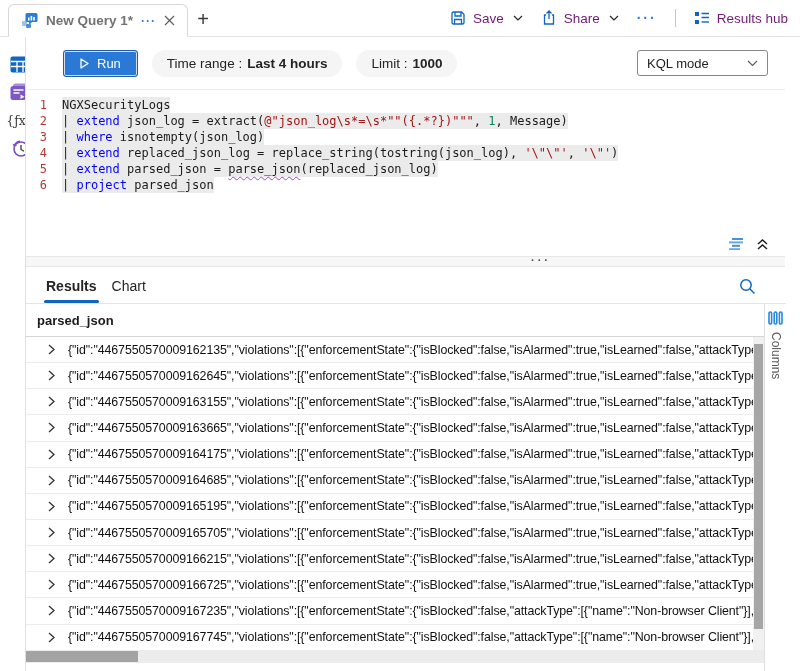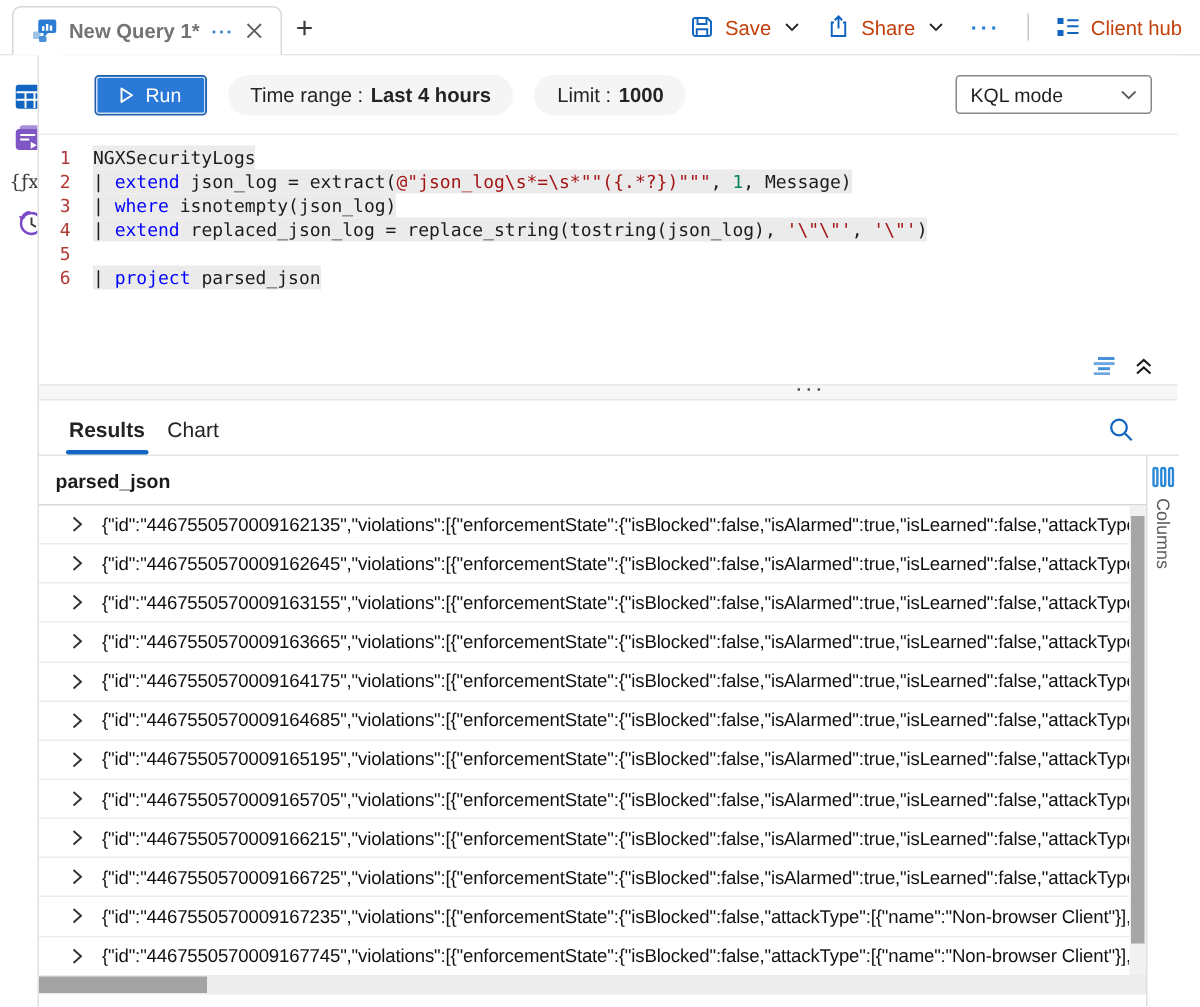--- a/index.html
+++ b/index.html
@@ -15,21 +15,21 @@
     background:#fff; border-bottom:1px solid #e3e3e3; display:flex; align-items:flex-end; }
   .tab { position:relative; margin-left:8px; height:33px; margin-bottom:-1px;
     background:#fff; border:1px solid #d8d8d8; border-bottom:1px solid #fff;
     border-radius:6px 6px 0 0; display:flex; align-items:center; gap:8px; padding:0 12px; }
   .tab-title { font-size:13.5px; font-weight:700; color:#737373; }
   .tab-more { color:#2b7cd3; font-weight:700; font-size:12px; letter-spacing:1px; cursor:pointer; }
   .tab-close { color:#5f5e5c; cursor:pointer; }
   .newtab { width:30px; height:33px; display:flex; align-items:center; justify-content:center;
     font-size:20px; font-weight:300; color:#3b3a39; cursor:pointer; }
   .tab-actions { margin-left:auto; display:flex; align-items:center; height:36px; gap:18px; padding-right:12px; }
-  .action { display:flex; align-items:center; gap:7px; font-size:13.5px; color:#c2410c; cursor:pointer; }
+  .action { display:flex; align-items:center; gap:7px; font-size:13.5px; color:#701a75; cursor:pointer; }
   .action .chev { margin-left:2px; }
   .vdivider { width:1px; height:18px; background:#c8c6c4; }
   .blue-dots { color:#2b7cd3; font-weight:700; font-size:14px; letter-spacing:2px; cursor:pointer; }
 
   
   .sidebar { position:absolute; left:0; top:37px; width:40px; height:634px; background:#fff;
     display:flex; flex-direction:column; align-items:center; padding-top:15px; gap:4px; }
   .side-btn { width:24px; height:24px; display:flex; align-items:center; justify-content:center; cursor:pointer; }
   .fx-glyph { font-size:12.5px; color:#3b3a39; font-family:"DejaVu Serif", serif; white-space:nowrap; }
 
@@ -151,21 +151,21 @@
       <span class="vdivider"></span>
       <div class="action">
         <span>
           <svg width="16" height="14" viewBox="0 0 16 14" fill="none" stroke="#1065c0" stroke-width="1.4">
             <rect x="1" y="1" width="4" height="4" fill="#1065c0" stroke="none"></rect>
             <path d="M7.5 2.5H15M7.5 6.5H15"></path>
             <rect x="1" y="9" width="4" height="4" fill="#1065c0" stroke="none"></rect>
             <path d="M7.5 11H15"></path>
           </svg>
         </span>
-        <span>Client hub</span>
+        <span>Results hub</span>
       </div>
     </div>
   </div>
 
   <div class="sidebar">
     <div class="side-btn">
       <span>
         <svg width="20" height="17" viewBox="0 0 20 17">
           <rect x="0.5" y="0.5" width="19" height="16" rx="2" fill="#1265c1"></rect>
           <path d="M1 5.5h18M7 5.5V16M13 5.5V16M1 10.5h18" stroke="#fff" stroke-width="1.3"></path>
@@ -221,21 +221,21 @@
           </svg>
       </div>
     </div>
 
     <div class="editor">
       <div id="code-lines">
           <div class="code-line"><span class="ln">1</span><span class="code-text"><span class="tok-plain">NGXSecurityLogs</span></span></div>
           <div class="code-line"><span class="ln">2</span><span class="code-text"><span class="tok-plain">| </span><span class="tok-kw">extend</span><span class="tok-plain"> json_log = extract(</span><span class="tok-str">@"json_log\s*=\s*""({.*?})"""</span><span class="tok-plain">, </span><span class="tok-num">1</span><span class="tok-plain">, Message)</span></span></div>
           <div class="code-line"><span class="ln">3</span><span class="code-text"><span class="tok-plain">| </span><span class="tok-kw">where</span><span class="tok-plain"> isnotempty(json_log)</span></span></div>
           <div class="code-line"><span class="ln">4</span><span class="code-text"><span class="tok-plain">| </span><span class="tok-kw">extend</span><span class="tok-plain"> replaced_json_log = replace_string(tostring(json_log), </span><span class="tok-str">'\"\"'</span><span class="tok-plain">, </span><span class="tok-str">'\"'</span><span class="tok-plain">)</span></span></div>
-          <div class="code-line"><span class="ln">5</span></div>
+          <div class="code-line"><span class="ln">5</span><span class="code-text"><span class="tok-plain">| </span><span class="tok-kw">extend</span><span class="tok-plain"> parsed_json = </span><span class="tok-fn">parse_json</span><span class="tok-plain">(replaced_json_log)</span></span></div>
           <div class="code-line"><span class="ln">6</span><span class="code-text"><span class="tok-plain">| </span><span class="tok-kw">project</span><span class="tok-plain"> parsed_json</span></span></div>
         </div>
       <div class="editor-corner">
         <span class="icon-btn">
           <svg width="17" height="12" viewBox="0 0 17 12">
             <rect x="3" y="0" width="11" height="2" fill="#4a90d9"></rect>
             <rect x="0" y="3.4" width="14" height="2" fill="#6ea7e0"></rect>
             <rect x="3" y="6.8" width="8" height="2" fill="#4a90d9"></rect>
             <rect x="0" y="10.2" width="11" height="1.8" fill="#6ea7e0"></rect>
           </svg>

